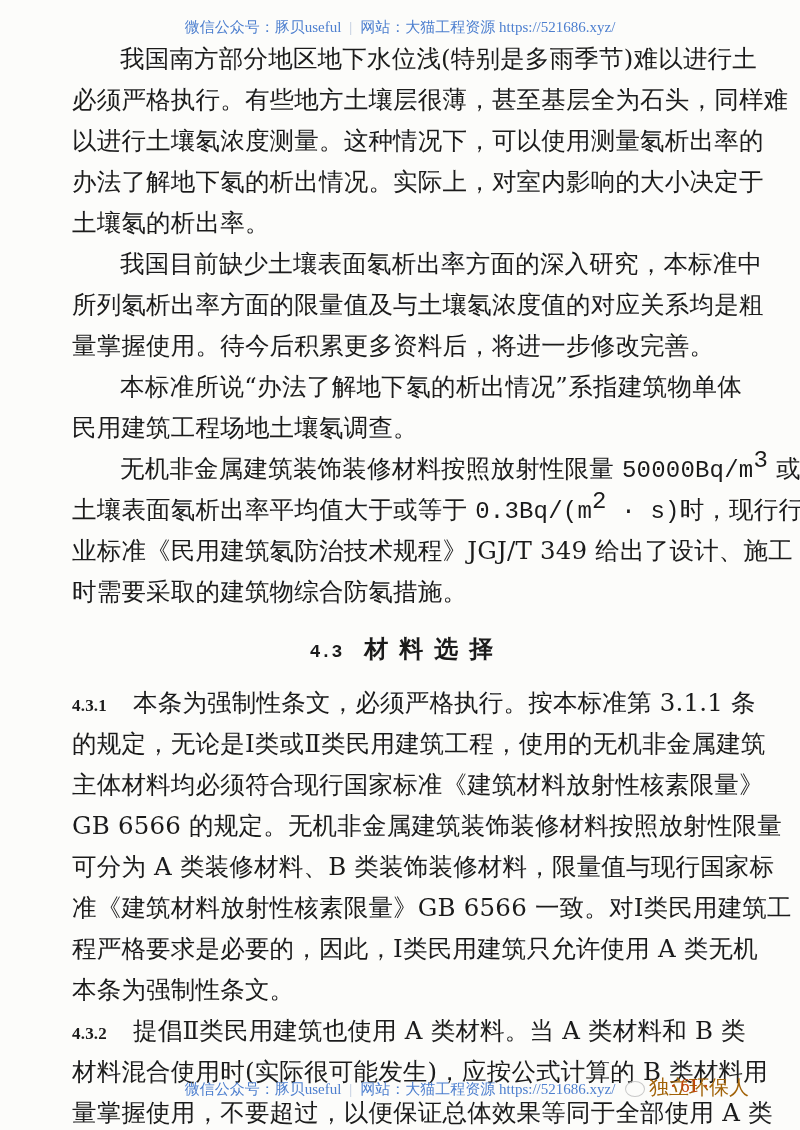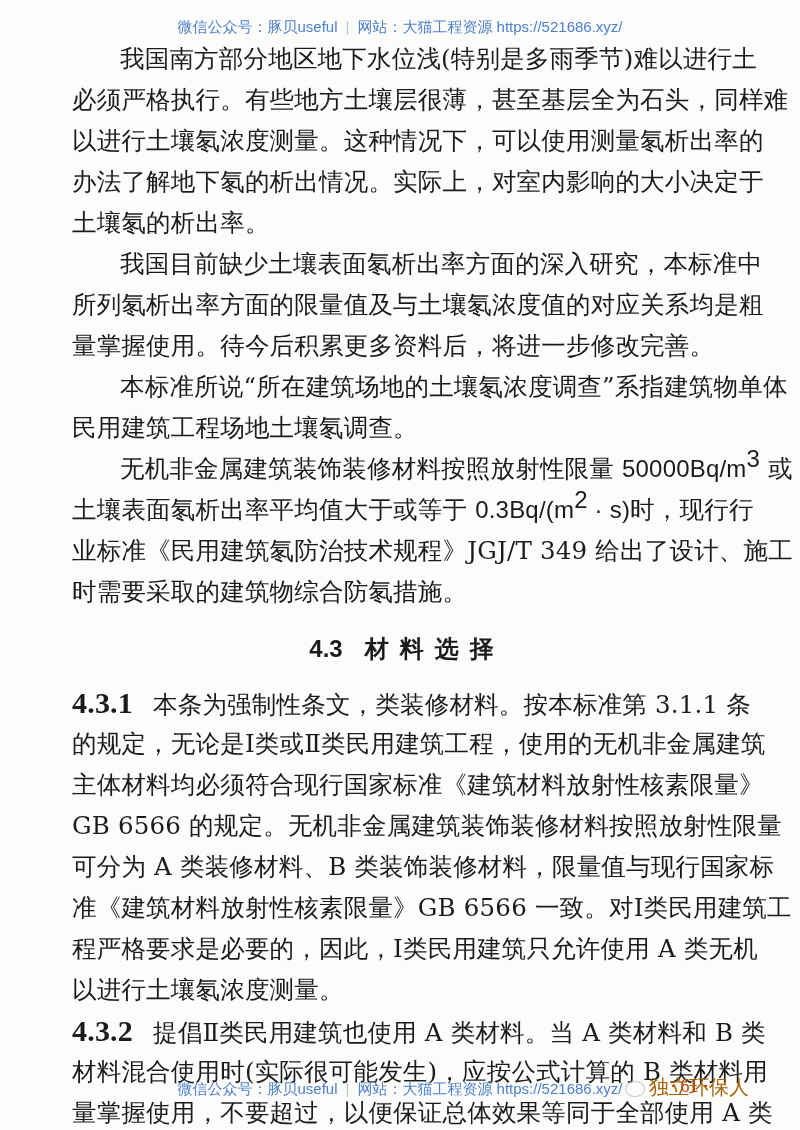--- a/index.html
+++ b/index.html
@@ -13,21 +13,21 @@
       position: relative;
       overflow: hidden;
       font-family: "DejaVu Serif", "Liberation Serif", serif;
       color: #1b1b1b;
     }
     .watermark {
       position: absolute;
       left: 0;
       width: 800px;
       text-align: center;
-      font-family: Liberation Sans, sans-serif;
+      font-family: Liberation Serif, serif;
       font-size: 15px;
       color: #4d7fcf;
       letter-spacing: 0px;
       white-space: nowrap;
     }
     .watermark .sep {
       color: #b8c6dc;
       margin: 0 8px;
     }
     .wm-top { top: 18px; }
@@ -43,46 +43,46 @@
       line-height: 41px;
       font-size: 24.5px;
       white-space: nowrap;
       text-align: justify;
       text-align-last: justify;
       letter-spacing: 0.2px;
     }
     .line.indent { padding-left: 48px; }
     .line.last { text-align-last: left; }
     .line .latin {
-      font-family: Liberation Sans, sans-serif;
+      font-family: Liberation Mono, monospace;
       font-size: 24px;
     }
     .line sup {
       font-size: 11px;
       line-height: 0;
       vertical-align: 10px;
     }
     .clause-no {
       font-family: "Liberation Serif", "DejaVu Serif", serif;
       font-weight: bold;
-      font-size: 30px;
-      margin-right: 20px;
+      font-size: 17px;
+      margin-right: 26px;
     }
     .section-heading {
       height: 58px;
       line-height: 58px;
       margin: 8px 0 4px 0;
       text-align: center;
       font-weight: bold;
       font-size: 24px;
       font-family: "DejaVu Sans", "Liberation Sans", sans-serif;
     }
     .section-heading .num {
-      font-family: Liberation Sans, sans-serif;
-      font-size: 24px;
+      font-family: Liberation Mono, monospace;
+      font-size: 18px;
       margin-right: 22px;
     }
     .section-heading .title {
       letter-spacing: 11px;
       text-align: right;
     }
     .footer-page {
       position: absolute;
       top: 1076px;
       left: 670px;
@@ -126,44 +126,44 @@
     <div class="line last">土壤氡的析出率。</div>
   </div>
 
   <div>
     <div class="line indent">我国目前缺少土壤表面氡析出率方面的深入研究，本标准中</div>
     <div class="line">所列氡析出率方面的限量值及与土壤氡浓度值的对应关系均是粗</div>
     <div class="line last">量掌握使用。待今后积累更多资料后，将进一步修改完善。</div>
   </div>
 
   <div>
-    <div class="line indent">本标准所说“所在建筑场地的土壤氡浓度调查”系指建筑物单体</div>
+    <div class="line indent">本标准所说“办法了解地下氡的析出情况”系指建筑物单体</div>
     <div class="line last">民用建筑工程场地土壤氡调查。</div>
   </div>
 
   <div>
     <div class="line indent"><span>无机非金属建筑装饰装修材料按照放射性限量 </span><span class="latin">50000Bq/m</span><sup class="latin">3</sup><span> 或</span></div>
     <div class="line"><span>土壤表面氡析出率平均值大于或等于 </span><span class="latin">0.3Bq/(m</span><sup class="latin">2</sup><span class="latin"> · s)</span><span>时，现行行</span></div>
     <div class="line">业标准《民用建筑氡防治技术规程》JGJ/T 349 给出了设计、施工</div>
     <div class="line last">时需要采取的建筑物综合防氡措施。</div>
   </div>
 
   <div class="section-heading">
     <span class="num">4.3</span><span class="title">材料选择</span>
   </div>
 
   <div>
-    <div class="line"><span class="clause-no">4.3.1</span><span>本条为强制性条文，类装修材料。按本标准第 3.1.1 条</span></div>
+    <div class="line"><span class="clause-no">4.3.1</span><span>本条为强制性条文，必须严格执行。按本标准第 3.1.1 条</span></div>
     <div class="line">的规定，无论是Ⅰ类或Ⅱ类民用建筑工程，使用的无机非金属建筑</div>
     <div class="line">主体材料均必须符合现行国家标准《建筑材料放射性核素限量》</div>
     <div class="line">GB 6566 的规定。无机非金属建筑装饰装修材料按照放射性限量</div>
     <div class="line">可分为 A 类装修材料、B 类装饰装修材料，限量值与现行国家标</div>
     <div class="line">准《建筑材料放射性核素限量》GB 6566 一致。对Ⅰ类民用建筑工</div>
     <div class="line">程严格要求是必要的，因此，Ⅰ类民用建筑只允许使用 A 类无机</div>
-    <div class="line last">以进行土壤氡浓度测量。</div>
+    <div class="line last">本条为强制性条文。</div>
   </div>
 
   <div>
     <div class="line"><span class="clause-no">4.3.2</span><span>提倡Ⅱ类民用建筑也使用 A 类材料。当 A 类材料和 B 类</span></div>
     <div class="line">材料混合使用时(实际很可能发生)，应按公式计算的 B 类材料用</div>
     <div class="line">量掌握使用，不要超过，以便保证总体效果等同于全部使用 A 类</div>
 
   </div>
 
 </div>

